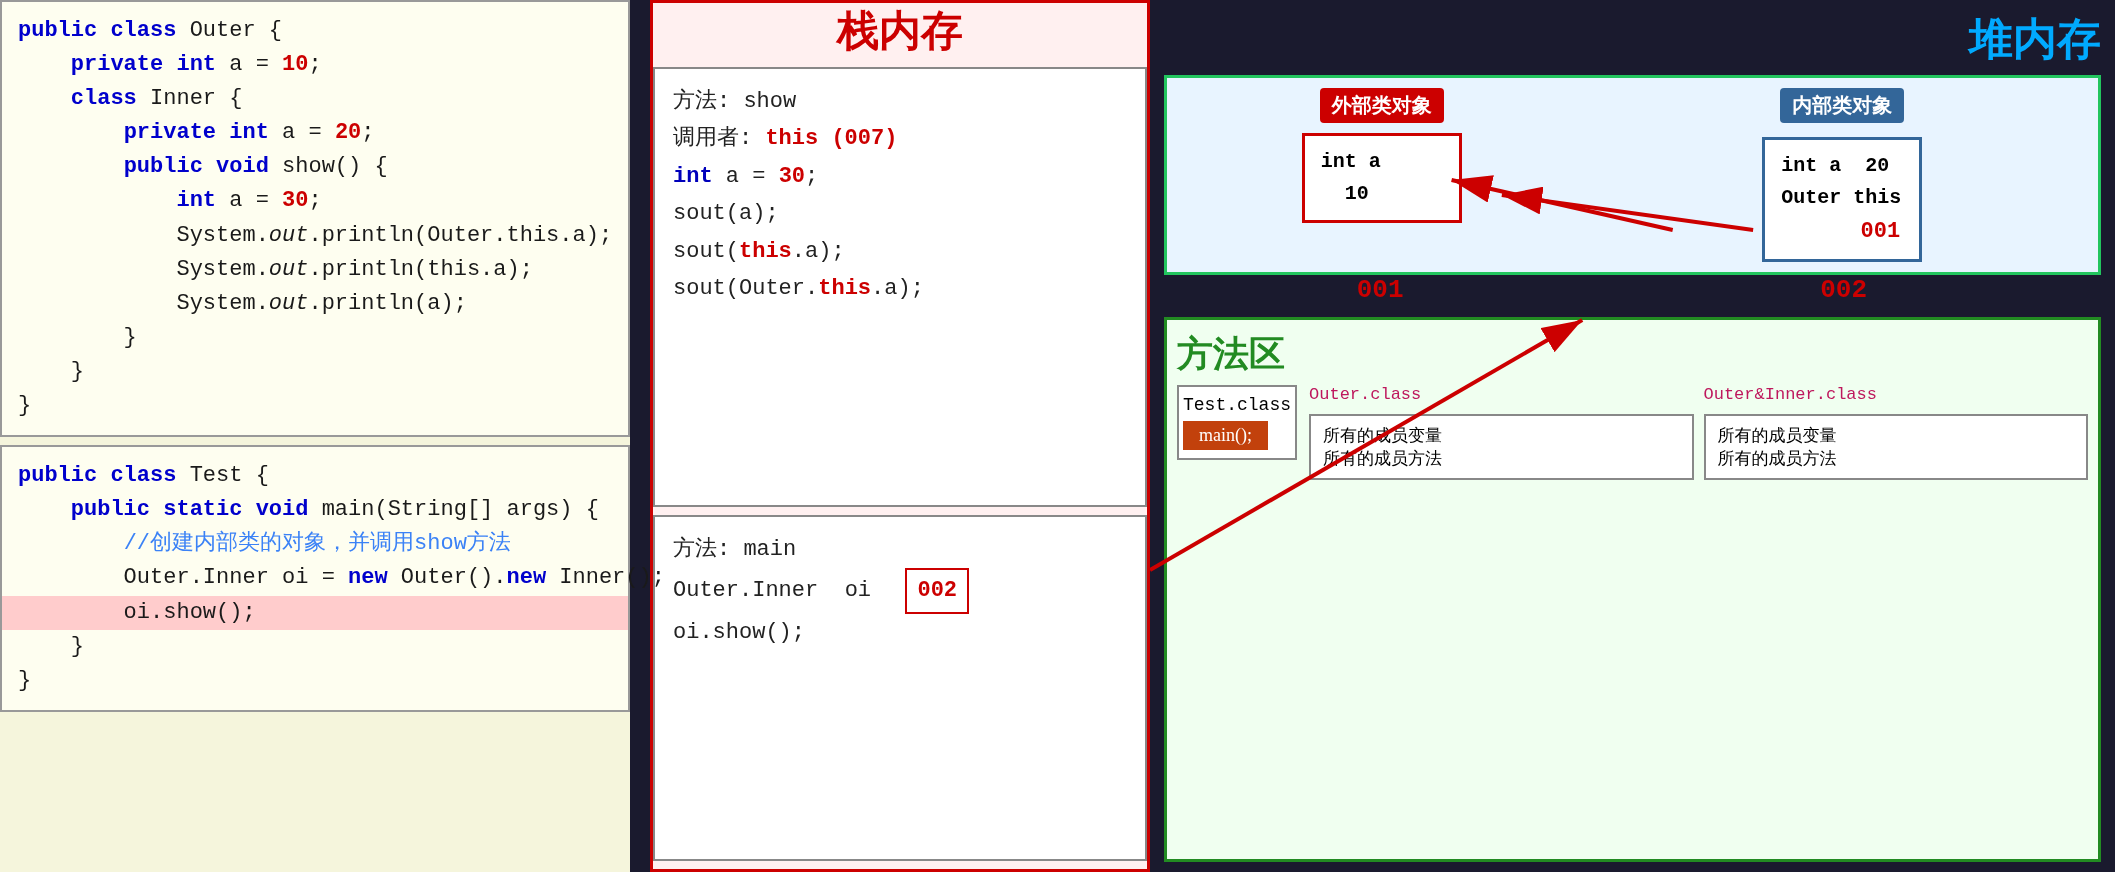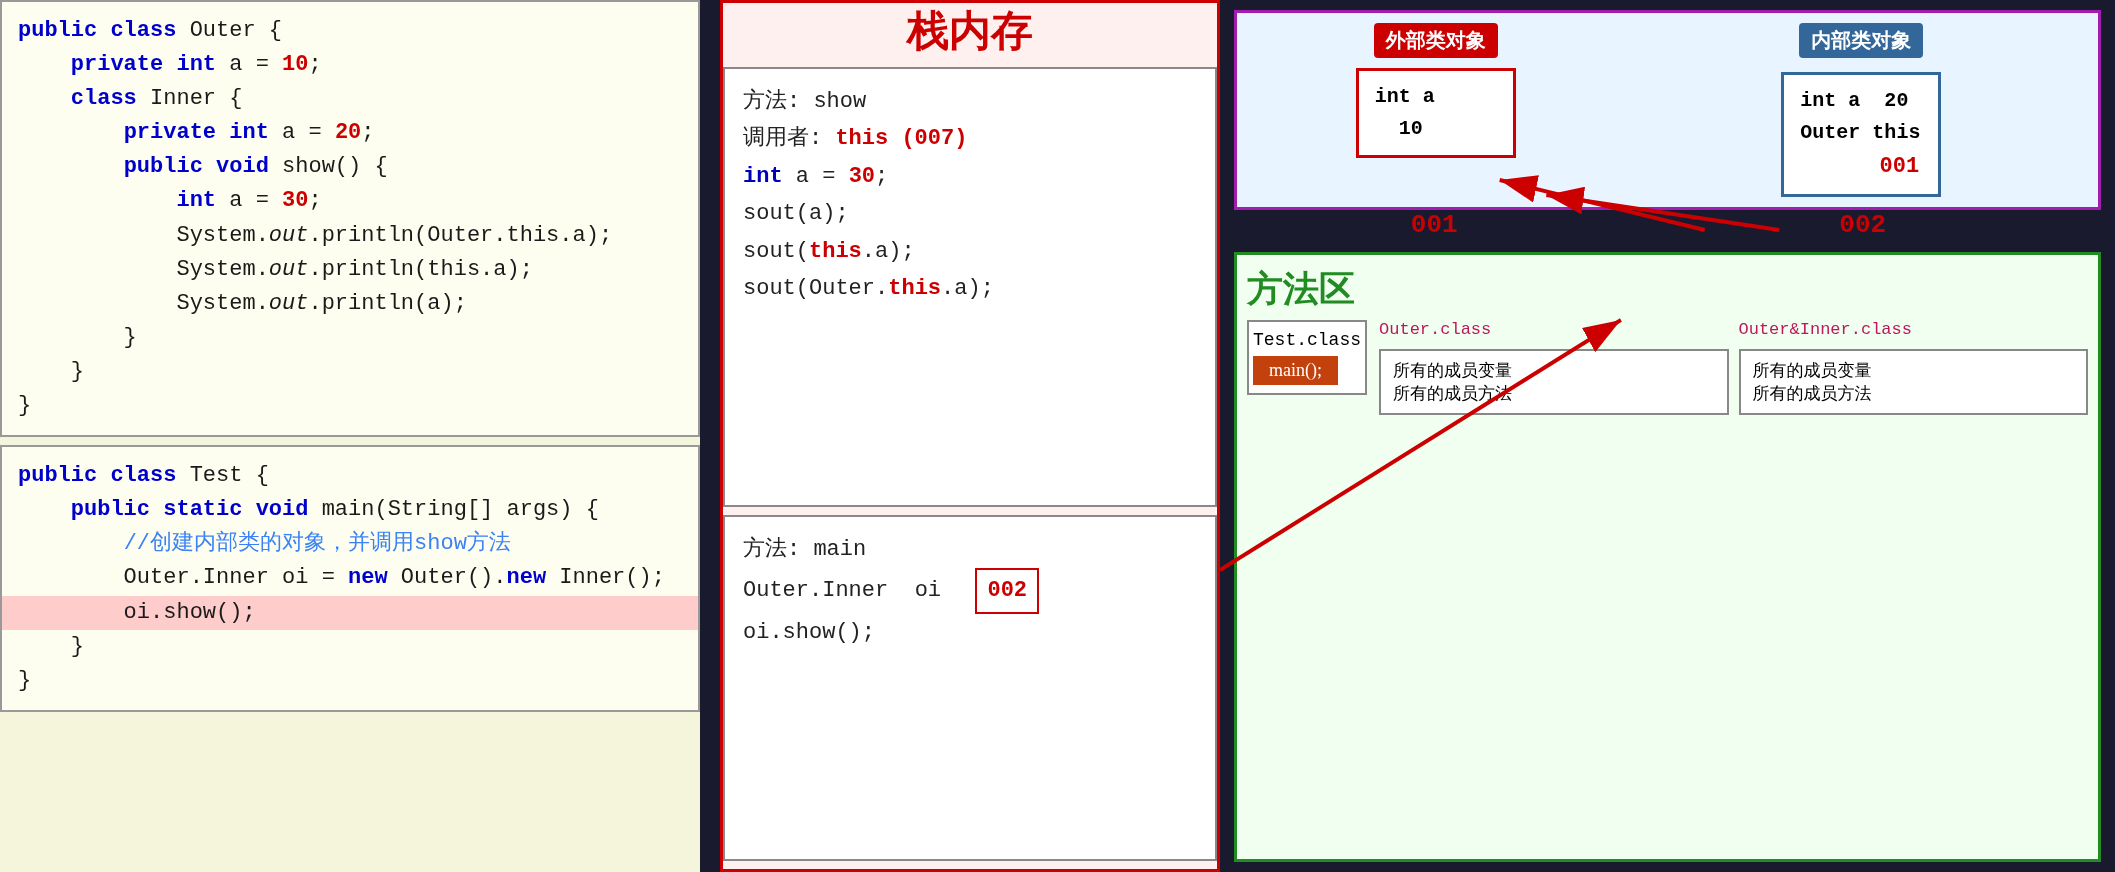--- a/index.html
+++ b/index.html
@@ -8,21 +8,21 @@
       font-family: 'Courier New', monospace;
       width: 2115px;
       height: 872px;
       overflow: hidden;
       display: flex;
       flex-direction: row;
     }
 
     
     .code-panel {
-      width: 700px;
+      width: 630px;
       height: 872px;
       background: #f5f5dc;
       display: flex;
       flex-direction: column;
       padding: 0;
       flex-shrink: 0;
     }
     .code-block {
       border: 2px solid #999;
       padding: 12px 16px;
@@ -118,21 +118,21 @@
       color: #00aaff;
       text-align: right;
       font-family: sans-serif;
       margin-bottom: 6px;
     }
 
     
     .heap-objects-row {
       display: flex;
       flex-direction: row;
-      border: 3px solid #a21caf;
+      border: 3px solid #22c55e;
       background: #e8f4ff;
       padding: 10px;
       gap: 10px;
       flex: 0 0 auto;
     }
     .heap-obj-box {
       border: 3px solid;
       padding: 10px 16px;
       font-size: 20px;
       font-family: 'Courier New', monospace;
@@ -311,20 +311,21 @@
 
   <div class="stack-frame stack-frame-main">
     <div class="frame-line">方法: main</div>
     <div class="frame-line">Outer.Inner  oi  <span class="frame-label">002</span></div>
     <div class="frame-line"></div>
     <div class="frame-line">oi.show();</div>
   </div>
 </div>
 
 <div class="heap-panel" style="position:relative;">
+  <div class="heap-title">堆内存</div>
 
   <div class="heap-objects-row">
 
     <div style="display:flex; flex-direction:column; align-items:center; gap:4px; flex:1;">
       <span class="heap-obj-label outer-label">外部类对象</span>
       <div class="heap-obj-box outer-obj">
         <div class="obj-field">int a</div>
         <div class="obj-field">  10</div>
       </div>
     </div>

